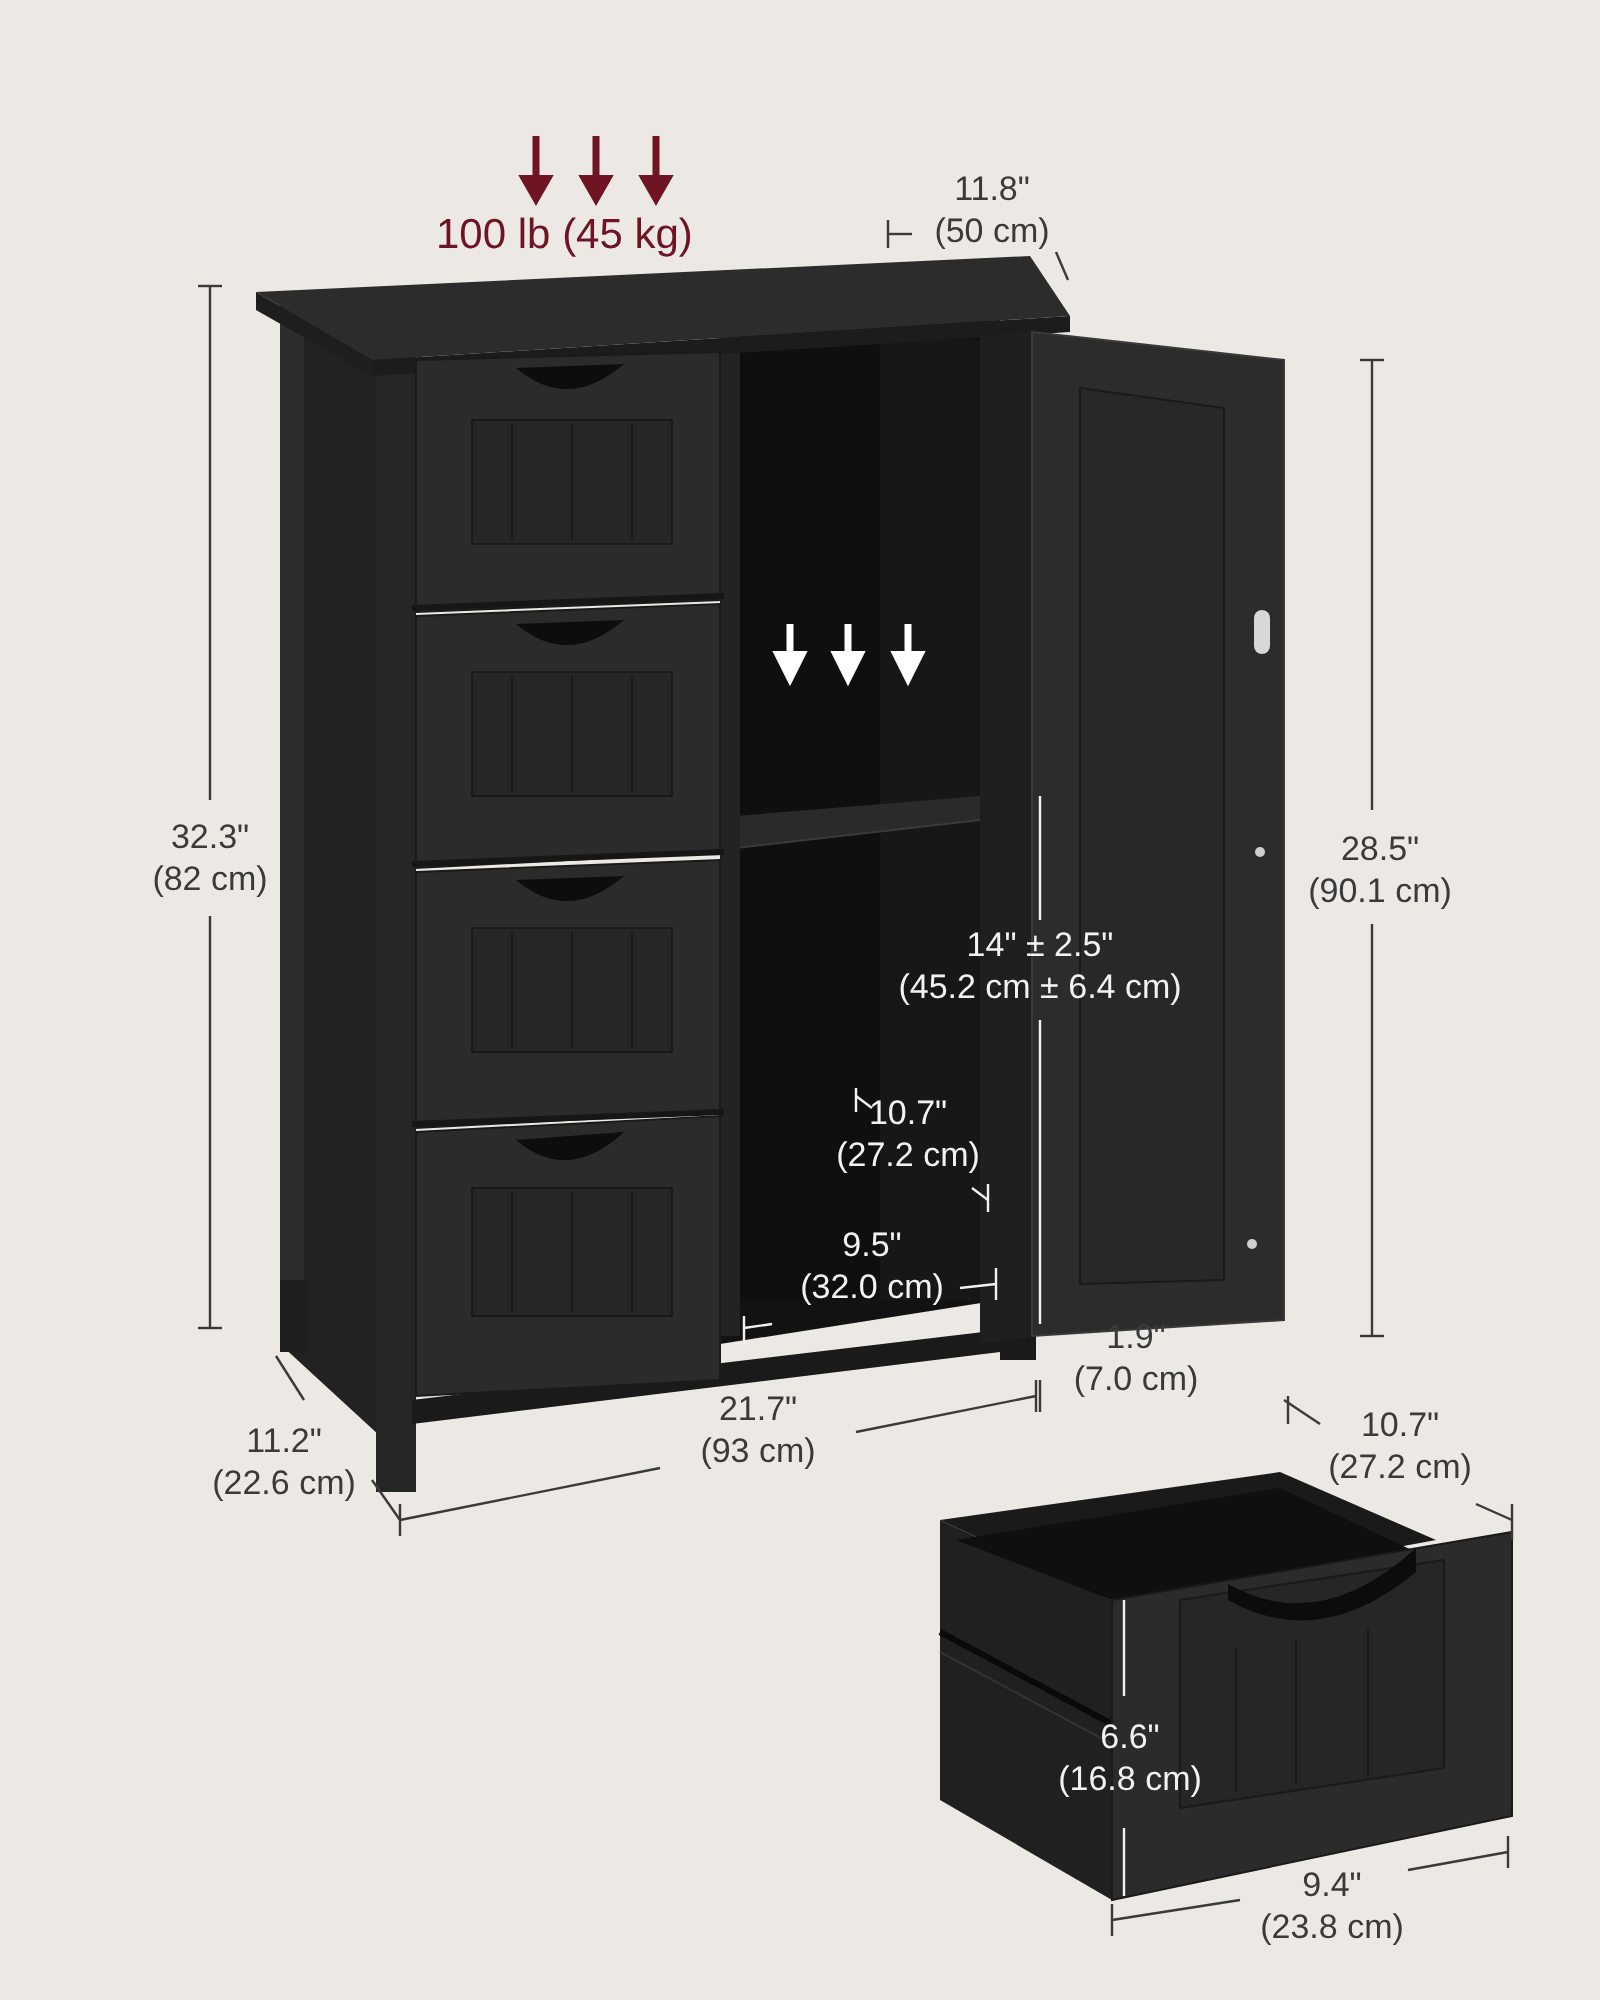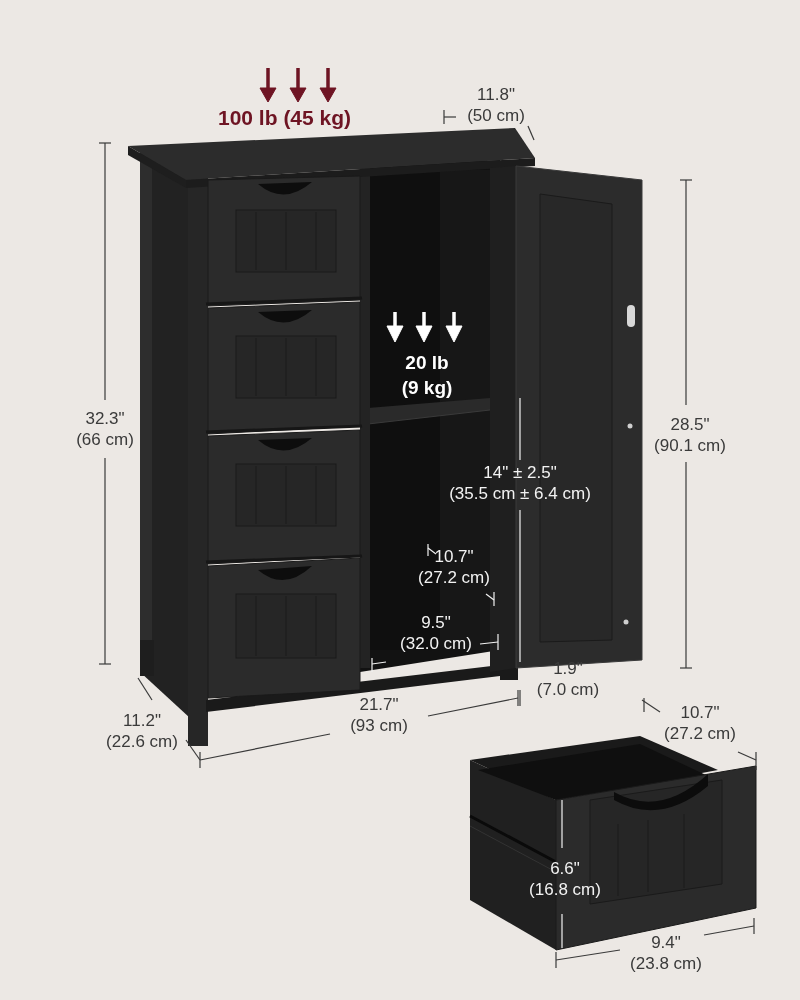--- a/index.html
+++ b/index.html
@@ -2,21 +2,21 @@
 <html><head>
 <meta charset="utf-8">
 <style>
   * { box-sizing: border-box; margin: 0; padding: 0; }
   html, body { width: 800px; height: 1000px; overflow: hidden; }
   body { background: #ece8e4; font-family: "Liberation Sans", "DejaVu Sans", sans-serif; position: relative; }
   .stage { position: absolute; left: 0; top: 0; width: 800px; height: 1000px; }
   .lbl { position: absolute; text-align: center; color: #3a3a3a; font-size: 17px; line-height: 21px; white-space: nowrap; }
   .lbl.white { color: #f2f2f2; }
   .lbl span { display: block; }
-  .load-main { position: absolute; left: 218px; top: 106px; color: #6e1423; font-weight: bold; font-size: 21px; white-space: nowrap; }
+  .load-main { position: absolute; left: 218px; top: 106px; color: #6e1423; font-weight: normal; font-size: 21px; white-space: nowrap; }
   .load-shelf { position: absolute; left: 384px; top: 350px; width: 86px; text-align: center; color: #ffffff; font-weight: bold; font-size: 19px; line-height: 25px; }
 </style>
 </head>
 <body>
 
 <div class="stage">
 
   <svg width="800" height="1000" viewBox="0 0 800 1000" style="position:absolute;left:0;top:0">
     <defs>
       <marker id="arrowMaroon" markerWidth="6" markerHeight="6" refX="3" refY="3" orient="auto">
@@ -190,40 +190,36 @@
       <polygon points="416,326 432,326 424,342"></polygon>
       <line x1="454" y1="312" x2="454" y2="330" stroke-width="3.5"></line>
       <polygon points="446,326 462,326 454,342"></polygon>
     </g>
   </svg>
 
   <div class="load-main">
     <span>100 lb </span>
     <span>(45 kg)</span>
   </div>
-  <div class="load-shelf">
-    <div>20 lb</div>
-    <div>(9 kg)</div>
-  </div>
 
   <div class="lbl" style="left:456px;top:84px;width:80px;">
     <span>11.8"</span>
     <span>(50 cm)</span>
   </div>
   <div class="lbl" style="left:55px;top:408px;width:100px;">
     <span>32.3"</span>
-    <span>(66 cm)</span>
+    <span>(82 cm)</span>
   </div>
   <div class="lbl" style="left:640px;top:414px;width:100px;">
     <span>28.5"</span>
     <span>(90.1 cm)</span>
   </div>
   <div class="lbl white" style="left:430px;top:462px;width:180px;">
     <span>14" ± 2.5"</span>
-    <span>(35.5 cm ± 6.4 cm)</span>
+    <span>(45.2 cm ± 6.4 cm)</span>
   </div>
   <div class="lbl white" style="left:408px;top:546px;width:92px;">
     <span>10.7"</span>
     <span>(27.2 cm)</span>
   </div>
   <div class="lbl white" style="left:390px;top:612px;width:92px;">
     <span>9.5"</span>
     <span>(32.0 cm)</span>
   </div>
   <div class="lbl" style="left:522px;top:658px;width:92px;">

